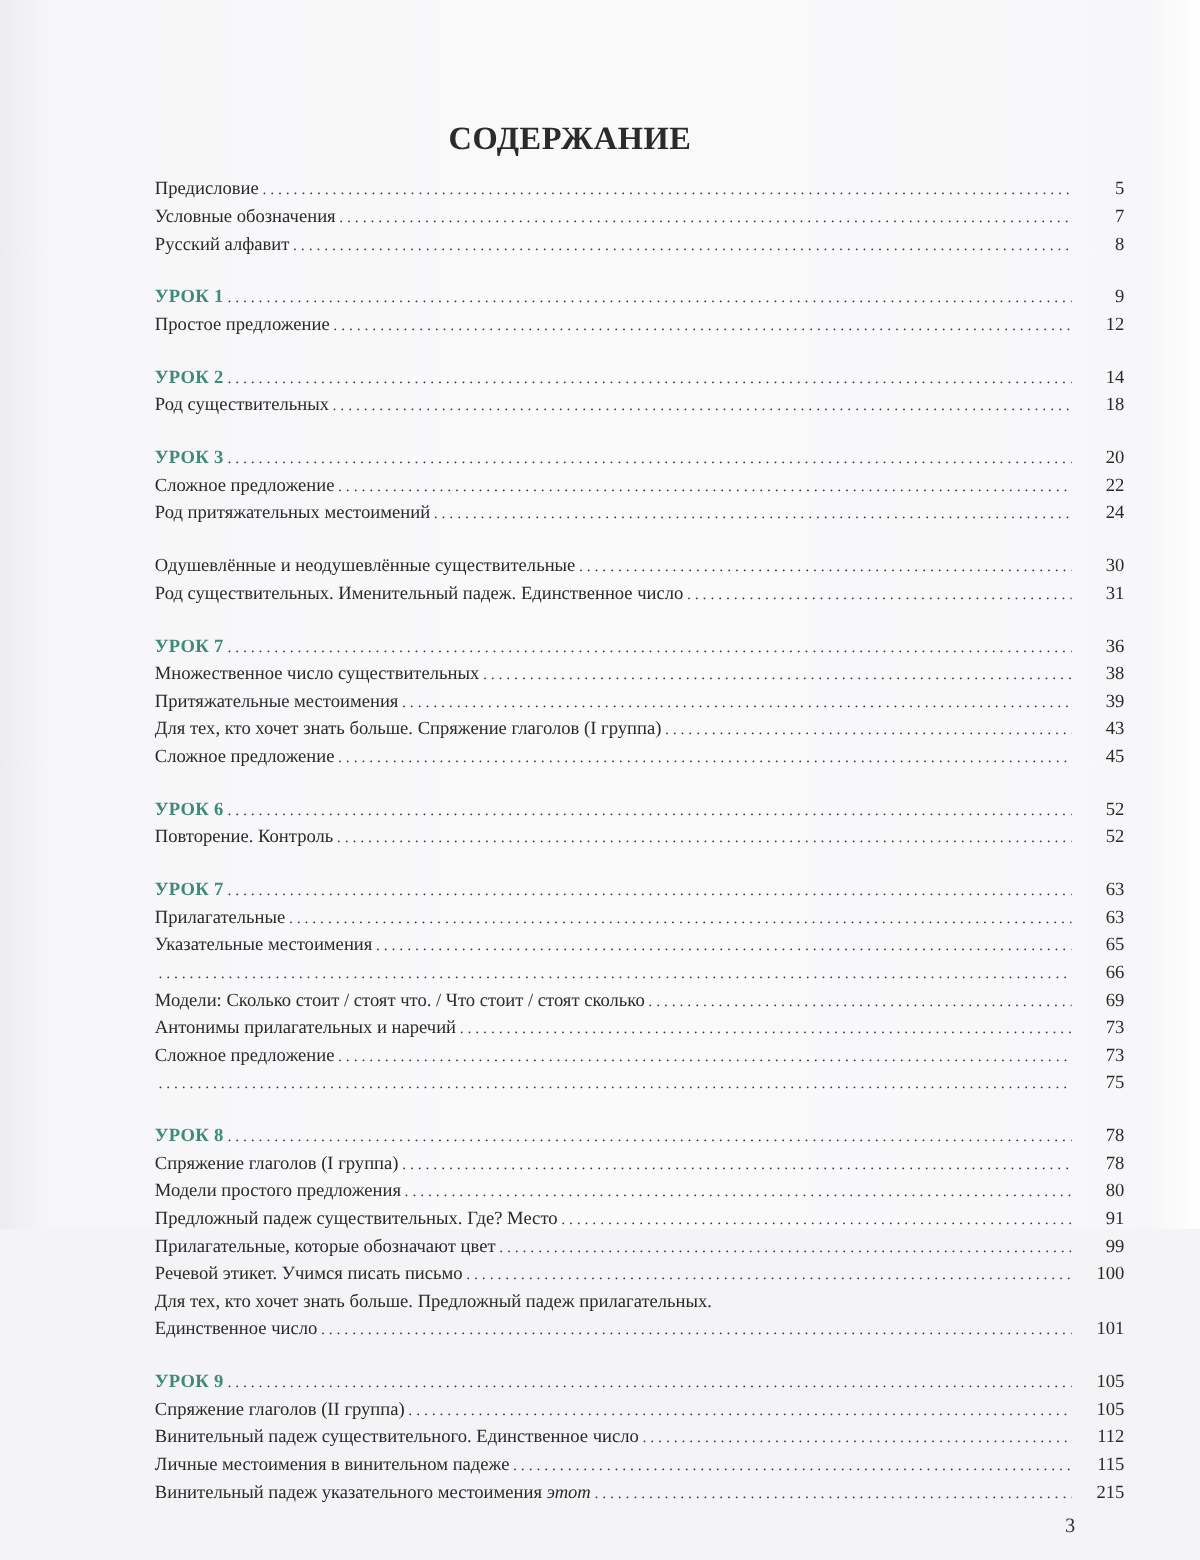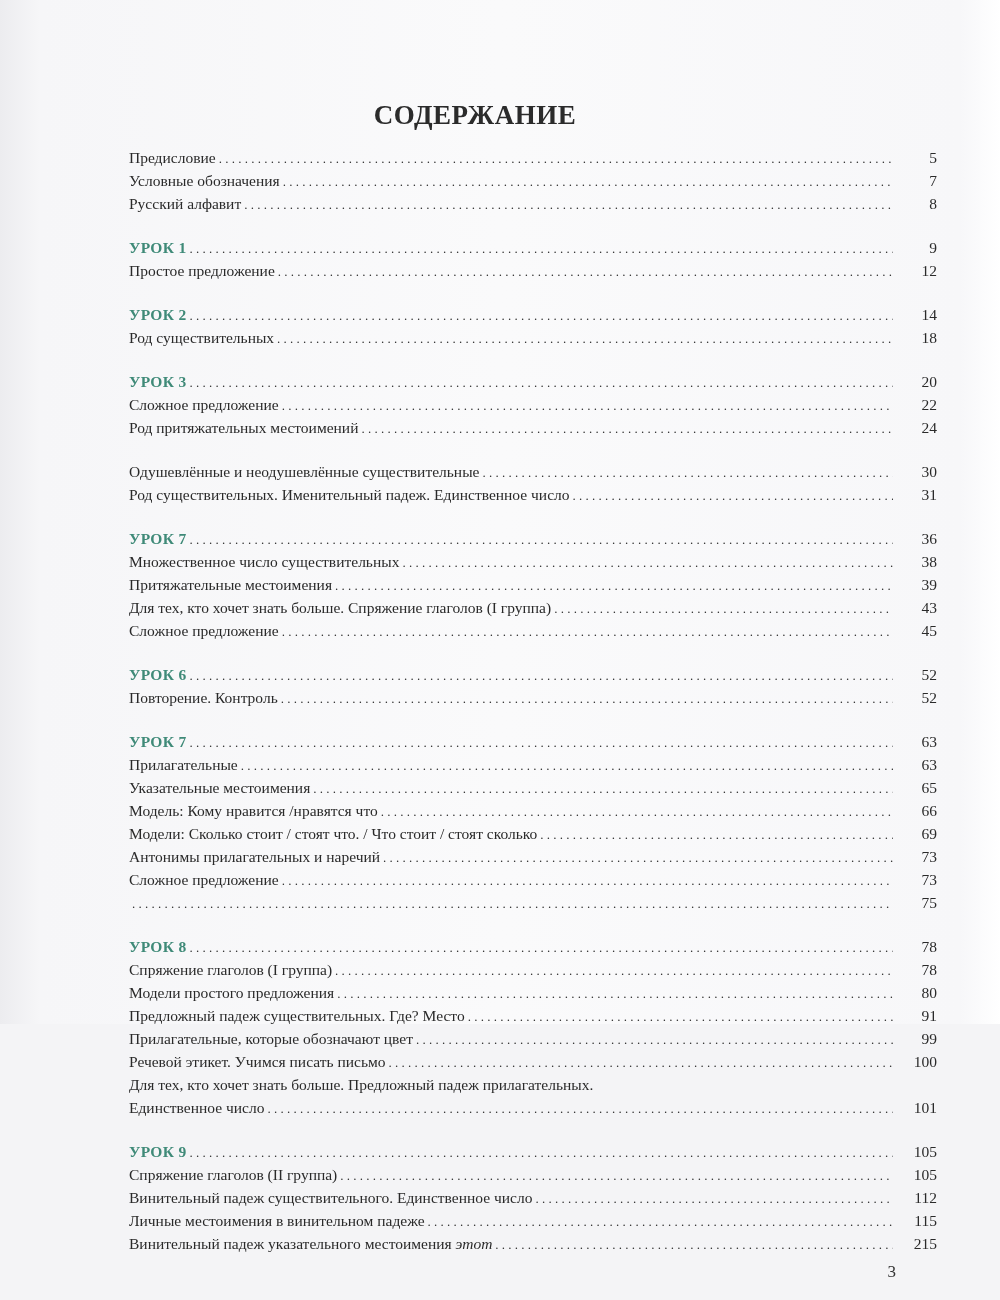--- a/index.html
+++ b/index.html
@@ -168,21 +168,20 @@
         <span class="label">Прилагательные</span>
         <span class="dots"></span>
         <span class="page-num">63</span>
       </div>
       <div class="row item">
         <span class="label">Указательные местоимения</span>
         <span class="dots"></span>
         <span class="page-num">65</span>
       </div>
       <div class="row item">
-        <span class="label">Модель: Кому нравится /нравятся что</span>
         <span class="dots"></span>
         <span class="page-num">66</span>
       </div>
       <div class="row item">
         <span class="label">Модели: Сколько стоит / стоят что. / Что стоит / стоят сколько</span>
         <span class="dots"></span>
         <span class="page-num">69</span>
       </div>
       <div class="row item">
         <span class="label">Антонимы прилагательных и наречий</span>

